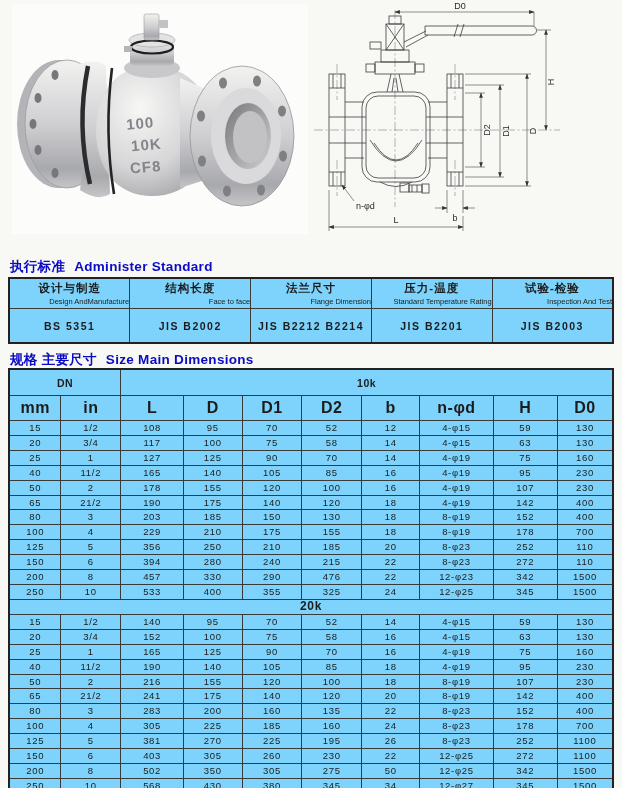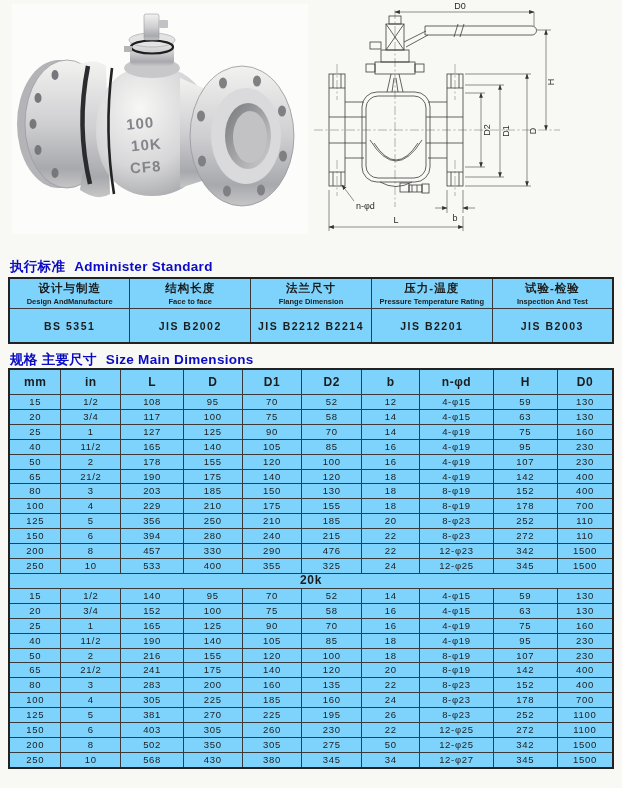--- a/index.html
+++ b/index.html
@@ -18,26 +18,26 @@
   #h-std{top:258px}
   #h-dims{top:351px}
   .heading .en{margin-left:9px}
   table{position:absolute;left:8px;width:606px;border-collapse:collapse;background:#7dd3fc;table-layout:fixed;}
   table{border:2px solid var(--border);}
   th,td{border:1px solid #3a3a3a;text-align:center;padding:0;overflow:hidden;white-space:nowrap;}
   
   #std-table{top:277px;}
   #std-table th{height:29px;vertical-align:middle;}
   #std-table .zh{font-size:11.5px;font-weight:bold;letter-spacing:1px;}
-  #std-table .en{font-size:7.5px;font-weight:bold;color:#222;margin-top:1px;}
+  #std-table .en{font-size:7.5px;font-weight:normal;color:#222;margin-top:1px;text-align:right;}
   #std-table td{height:33px;font-size:10.5px;font-weight:bold;letter-spacing:1.5px;border-radius:6px;}
   
   #dims-table{top:368px;}
   #dims-table .grp th{height:25px;font-size:10.5px;font-weight:bold;letter-spacing:.5px;}
-  #dims-table .sub th{height:24px;font-size:12px;font-weight:bold;letter-spacing:.5px;}
+  #dims-table .sub th{height:24px;font-size:16px;font-weight:bold;letter-spacing:.5px;}
   #dims-table td{height:13.9px;font-size:9.5px;letter-spacing:.7px;line-height:13.9px;}
   #dims-table td.divider{height:14px;font-size:12px;font-weight:bold;}
 </style>
 </head>
 <body>
 
 <div>
 
   <svg class="photo" width="296" height="230" viewBox="0 0 296 230">
     <defs>
@@ -232,21 +232,21 @@
           <th>
             <div class="zh">结构长度</div>
             <div class="en">Face to face</div>
           </th>
           <th>
             <div class="zh">法兰尺寸</div>
             <div class="en">Flange Dimension</div>
           </th>
           <th>
             <div class="zh">压力-温度</div>
-            <div class="en">Pressure Temperature Rating</div>
+            <div class="en">Standard Temperature Rating</div>
           </th>
           <th>
             <div class="zh">试验-检验</div>
             <div class="en">Inspection And Test</div>
           </th>
         </tr>
       </thead>
     <tbody>
         <tr id="std-value-row">
           <td>BS 5351</td>
@@ -269,20 +269,24 @@
         <col style="width:10.4%">
         <col style="width:9.7%">
       <col style="width:9.9%">
         <col style="width:9.9%">
         <col style="width:9.6%">
         <col style="width:12.2%">
       <col style="width:10.6%">
         <col style="width:9.2%">
     </colgroup>
     <thead>
+      <tr class="grp">
+        <th colspan="2">DN</th>
+        <th colspan="8">10k</th>
+      </tr>
       <tr class="sub" id="dims-subhead">
           <th>mm</th>
           <th>in</th>
           <th>L</th>
           <th>D</th>
           <th>D1</th>
           <th>D2</th>
           <th>b</th>
           <th>n-φd</th>
           <th>H</th>

